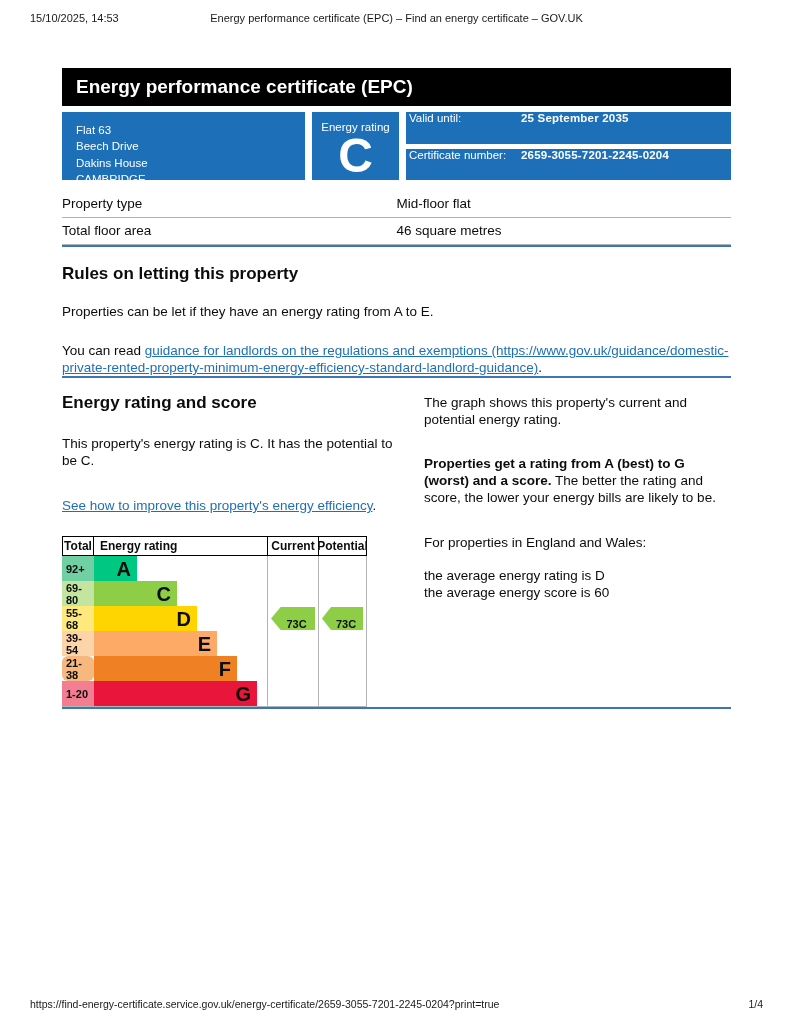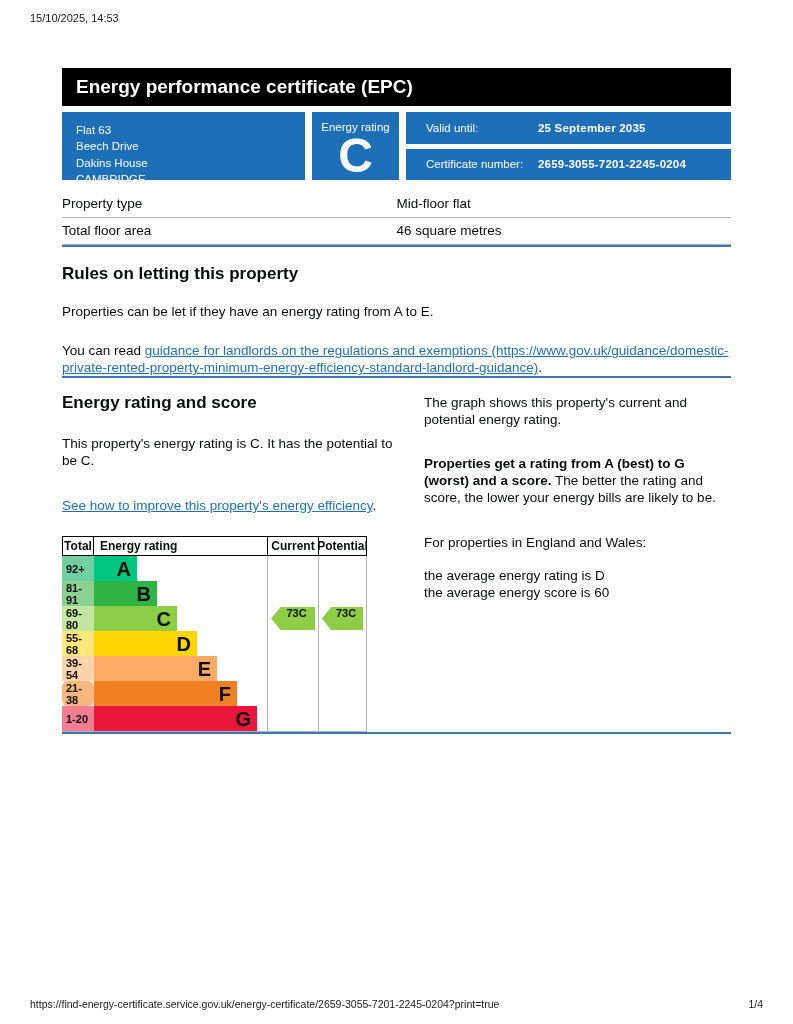--- a/index.html
+++ b/index.html
@@ -17,21 +17,21 @@
 
   .banner { background:#000; color:#fff; height:38px; line-height:38px; font-size:19px; font-weight:bold; padding-left:14px; box-sizing:border-box; }
 
   .summary { display:flex; gap:7px; margin-top:6px; height:68px; }
   .bluebox { background:#1d70b8; color:#fff; box-sizing:border-box; }
   .address { width:243px; padding:10px 14px; font-size:11.5px; line-height:1.42; }
   .rating-box { width:87px; text-align:center; padding-top:9px; }
   .rating-label { font-size:11.5px; }
   .rating-letter { font-size:48px; font-weight:bold; line-height:46px; }
   .meta-col { flex:1; display:flex; flex-direction:column; gap:5px; }
-  .meta-box { flex:1; display:flex; align-items:center; padding:0 20px; font-size:11.5px; }
+  .meta-box { flex:1; display:flex; padding:0 3px; font-size:11.5px; }
   .meta-label { width:112px; flex:none; }
   .meta-value { font-weight:bold; letter-spacing:0.2px; }
 
   .prop-table { width:100%; border-collapse:collapse; margin-top:11px; font-size:13.5px; }
   .prop-table td { border-bottom:1px solid #b1b4b6; padding:5px 0 6px; }
   .prop-table td.val { width:50%; }
 
   hr.blue-rule { border:none; border-top:2px solid #3d76b5; margin:0; }
   .rule-1 { margin-top:13px; }
   .rule-2 { margin-top:27px; }
@@ -64,31 +64,32 @@
   .hc-current { width:51px; border-left:1px solid #000; }
   .hc-potential { width:49px; border-left:1px solid #000; border-right:1px solid #000; }
   .chart-body { position:relative; display:flex; border-bottom:1px solid #b1b4b6; }
   .bands-col { width:205px; }
   .band-row { display:flex; height:25px; }
   .score-cell { width:32px; flex:none; display:flex; align-items:center; padding-left:4px; box-sizing:border-box; font-weight:bold; font-size:11px; }
   .bar { display:flex; align-items:center; justify-content:flex-end; padding-right:6px; box-sizing:border-box; font-weight:bold; font-size:20px; line-height:1; }
   .cur-col { width:51px; border-left:1px solid #b1b4b6; position:relative; box-sizing:border-box; }
   .pot-col { width:49px; border-left:1px solid #b1b4b6; border-right:1px solid #b1b4b6; position:relative; box-sizing:border-box; }
   .arrow { position:absolute; left:3px; right:3px; top:51px; height:23px;
-    display:flex; align-items:flex-start; justify-content:center; 
+    display:flex; align-items:flex-end; justify-content:center; 
     font-weight:bold; font-size:11px; padding-left:7px; box-sizing:border-box;
     clip-path:polygon(0 50%, 22% 0, 100% 0, 100% 100%, 22% 100%); }
 </style>
 </head>
 <body>
 
 <div class="page">
 
   <div class="print-header">
     <span class="ph-date">15/10/2025, 14:53</span>
+    <span class="ph-title">Energy performance certificate (EPC) – Find an energy certificate – GOV.UK</span>
   </div>
 
   <div class="content">
 
     <div class="banner">Energy performance certificate (EPC)</div>
 
     <div class="summary">
       <div class="bluebox address">
           <div>Flat 63</div>
           <div>Beech Drive</div>
@@ -146,24 +147,20 @@
             <div class="hc hc-current">Current</div>
             <div class="hc hc-potential">Potential</div>
           </div>
           <div class="chart-body">
             <div class="bands-col" id="bands-col">
                 <div class="band-row">
                   <div class="score-cell" style="background: rgb(112, 207, 163);">92+</div>
                   <div class="bar" style="background: rgb(0, 199, 129); width: 43px;">A</div>
                 </div>
                 <div class="band-row">
-                  <div class="score-cell" style="background: rgb(138, 208, 143);">81-91</div>
-                  <div class="bar" style="background: rgb(46, 179, 68); width: 63px;">B</div>
-                </div>
-                <div class="band-row">
                   <div class="score-cell" style="background: rgb(195, 229, 160);">69-80</div>
                   <div class="bar" style="background: rgb(141, 206, 70); width: 83px;">C</div>
                 </div>
                 <div class="band-row">
                   <div class="score-cell" style="background: rgb(255, 233, 125);">55-68</div>
                   <div class="bar" style="background: rgb(255, 213, 0); width: 103px;">D</div>
                 </div>
                 <div class="band-row">
                   <div class="score-cell" style="background: rgb(253, 211, 169);">39-54</div>
                   <div class="bar" style="background: rgb(252, 170, 101); width: 123px;">E</div>

